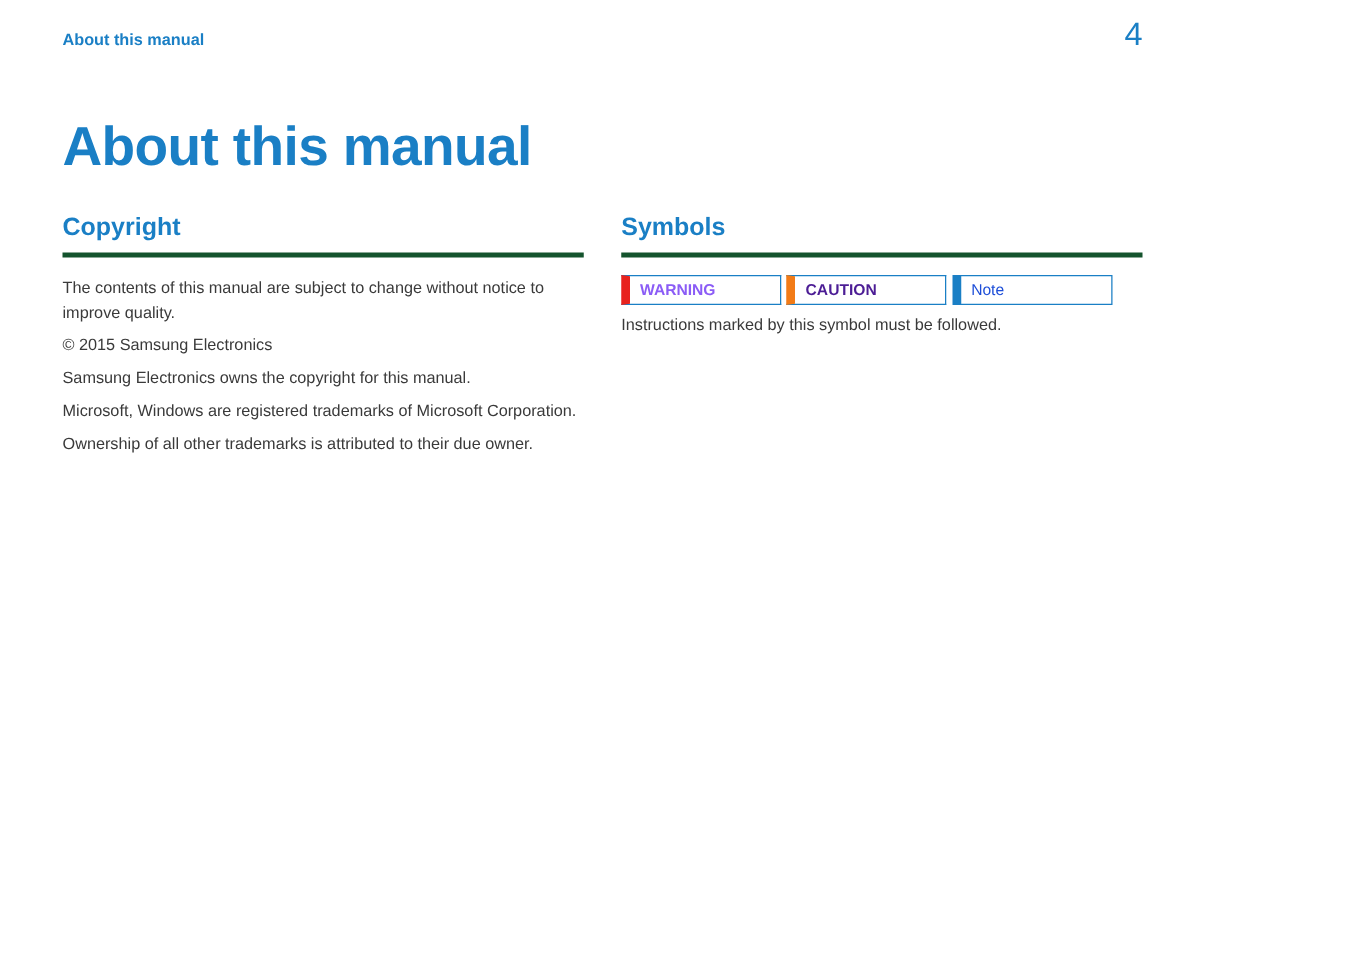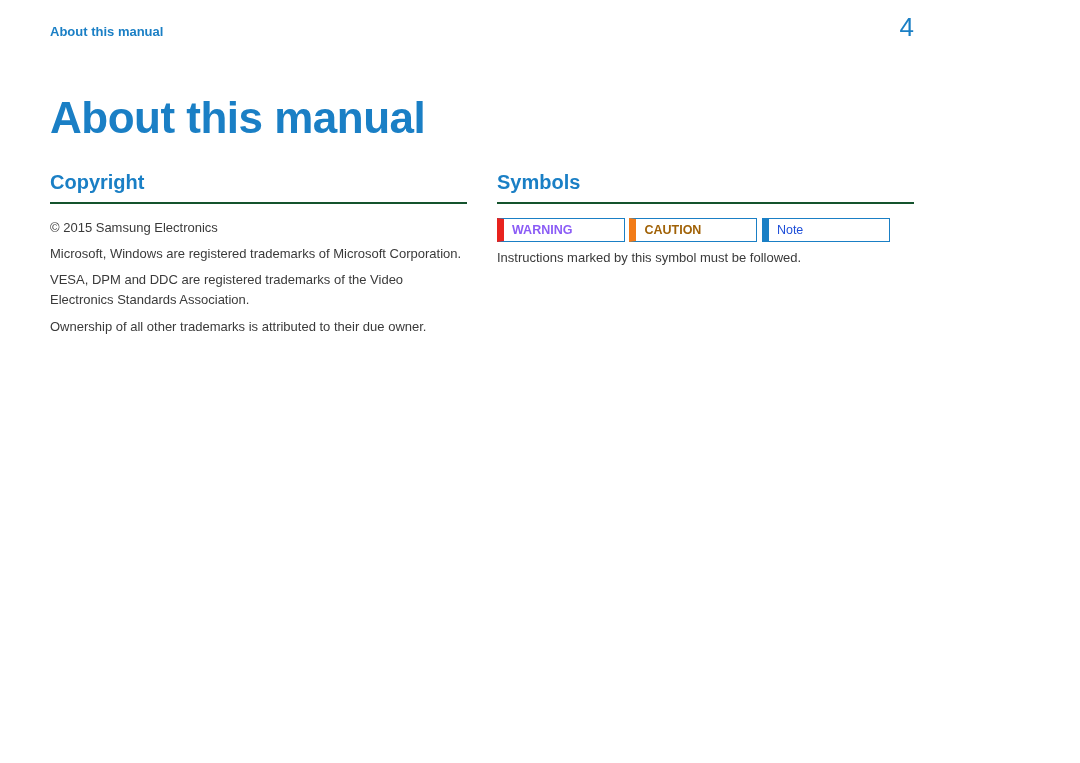--- a/index.html
+++ b/index.html
@@ -4,47 +4,48 @@
 <style>
   * { box-sizing: border-box; margin: 0; padding: 0; }
   html, body { width: 1080px; height: 763px; background: #ffffff; font-family: -apple-system, "Segoe UI", Arial, sans-serif; color: #3a3a3a; }
   .page { position: relative; width: 964px; height: 763px; padding: 12px 50px 0 50px; }
   .header-row { display: flex; justify-content: space-between; align-items: baseline; margin-bottom: 50px; }
   .breadcrumb { color: #1a7fc5; font-size: 13px; font-weight: 600; }
   .page-number { color: #1a7fc5; font-size: 26px; font-weight: 400; }
   .page-title { color: #1a7fc5; font-size: 44px; font-weight: 800; letter-spacing: -0.5px; margin-bottom: 28px; }
   .columns { display: flex; gap: 30px; }
   .col { flex: 1 1 0; min-width: 0; }
-  .section-heading { color: #1a7fc5; font-size: 20px; font-weight: 800; padding-bottom: 8px; border-bottom: 2px solid #14532d; margin-bottom: 14px; }
+  .section-heading { color: #1a7fc5; font-size: 20px; font-weight: 800; padding-bottom: 8px; border-bottom: 4px solid #14532d; margin-bottom: 14px; }
   .body-text { font-size: 13px; line-height: 1.55; color: #3a3a3a; margin-bottom: 6px; }
   .symbol-box { display: inline-block; width: 128px; border: 1px solid #1a7fc5; padding: 4px 8px 4px 12px; font-size: 12.5px; font-weight: 400; margin-bottom: 6px; position: relative; }
   .symbol-box.warning { border-left: 7px solid #e8221d; color: #8b5cf6; font-weight: 800; padding-left: 8px; }
-  .symbol-box.caution { border-left: 7px solid #f27b17; color: #a16207; font-weight: 800; padding-left: 8px; }
+  .symbol-box.caution { border-left: 7px solid #f27b17; color: #4c1d95; font-weight: 800; padding-left: 8px; }
   .symbol-box.note { border-left: 7px solid #1a7fc5; color: #1d4ed8; padding-left: 8px; }
   .symbol-desc { font-size: 13px; line-height: 1.55; color: #3a3a3a; margin-bottom: 14px; }
 </style>
 </head>
 <body>
 
 <div class="page">
 
   <div class="header-row">
     <div class="breadcrumb">About this manual</div>
     <div class="page-number">4</div>
   </div>
 
   <h1 class="page-title">About this manual</h1>
 
   <div class="columns">
 
     <div class="col">
       <h2 class="section-heading">Copyright</h2>
+      <p class="body-text">The contents of this manual are subject to change without notice to improve quality.</p>
       <p class="body-text">© 2015 Samsung Electronics</p>
+      <p class="body-text">Samsung Electronics owns the copyright for this manual.</p>
       <p class="body-text">Microsoft, Windows are registered trademarks of Microsoft Corporation.</p>
-      <p class="body-text">VESA, DPM and DDC are registered trademarks of the Video Electronics Standards Association.</p>
       <p class="body-text">Ownership of all other trademarks is attributed to their due owner.</p>
     </div>
 
     <div class="col">
       <h2 class="section-heading">Symbols</h2>
 
       <div class="symbol-box warning">WARNING</div>
 
       <div class="symbol-box caution">CAUTION</div>
 

